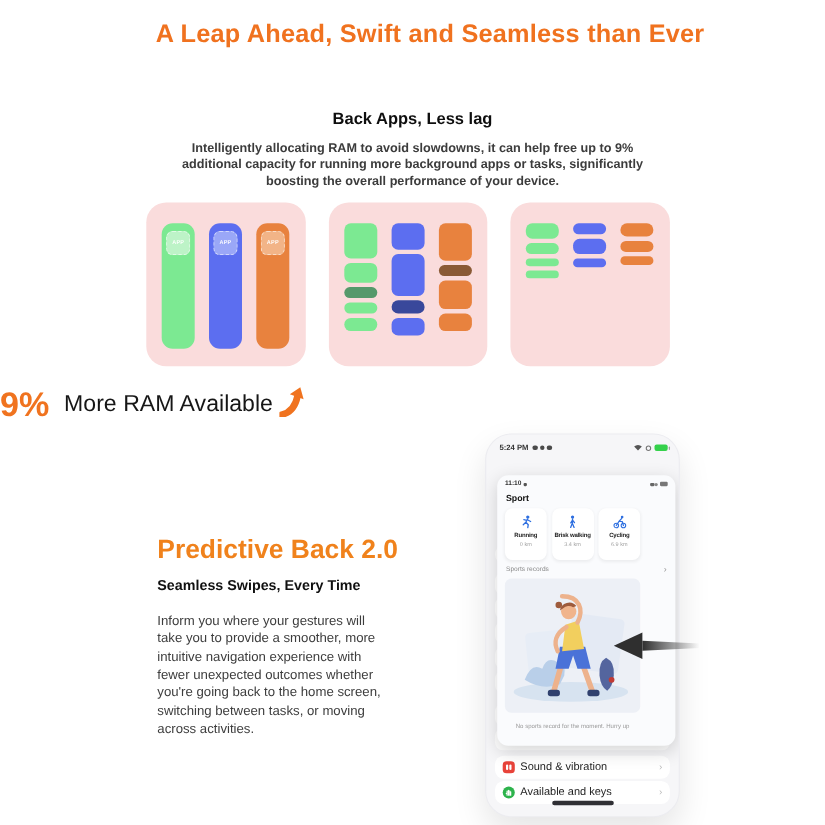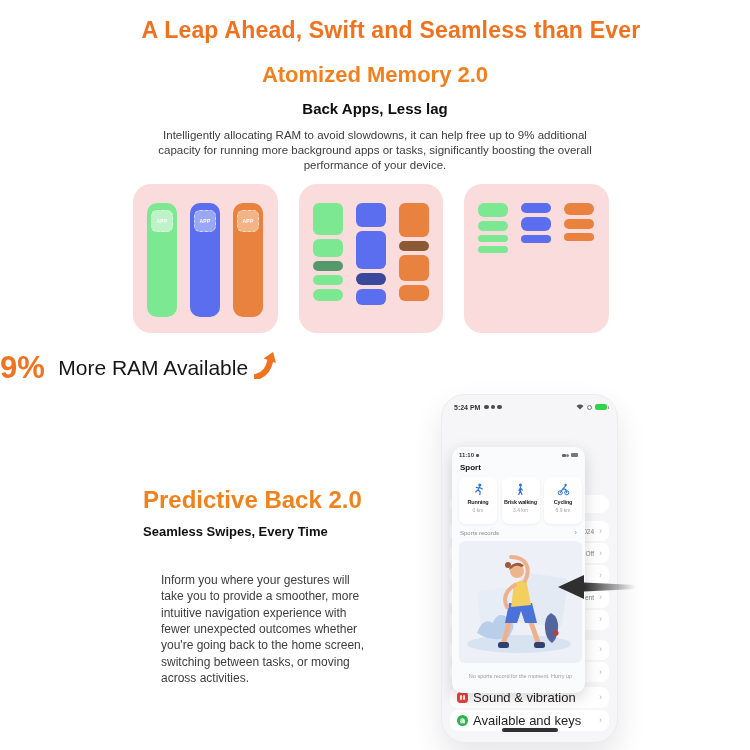--- a/index.html
+++ b/index.html
@@ -7,21 +7,21 @@
   #page { position:relative; width:750px; height:750px; background:#fff; }
 
   
   .h1 { position:absolute; top:17px; left:0; width:750px; text-align:center;
         font-size:23px; font-weight:700; color:#f0721f; letter-spacing:.2px;margin-left:16px; }
   .h2 { position:absolute; top:62px; left:0; width:750px; text-align:center;
         font-size:22px; font-weight:700; color:#f2801f; }
   .h3 { position:absolute; top:100px; left:0; width:750px; text-align:center;
         font-size:15px; font-weight:700; color:#0e0e0e; }
   .lead { position:absolute; top:128px; left:150px; width:450px; text-align:center;
-        font-size:11.5px; line-height:1.32; color:#3c3c3c; }
+        font-size:11.5px; line-height:1.32; color:#3c3c3c;font-weight:bold; }
 
   
   #memory-cards { position:absolute; top:184px; left:133px; width:476px; height:149px;
         display:flex; gap:21px; }
   .mem-card { position:relative; width:145px; height:149px; background:#fadcdc; border-radius:18px; }
   .mem-col { position:absolute; top:19px; width:30px; }
   .mem-block { width:30px; border-radius:6px; margin-bottom:4px; }
   .app-chip { position:absolute; top:7px; left:4px; width:22px; height:22px; border-radius:6px;
         display:flex; align-items:center; justify-content:center;
         font-size:5px; font-weight:700; color:rgba(255,255,255,.95); letter-spacing:.2px;
@@ -29,21 +29,21 @@
 
   
   #ram-stat { position:absolute; top:350px; left:0; width:750px; text-align:left; height:46px; }
   #ram-stat .pct { font-size:31px; font-weight:800; color:#f0731f; vertical-align:middle; }
   #ram-stat .lbl { font-size:21px; font-weight:500; color:#161616; margin-left:9px; vertical-align:middle; }
   #ram-stat svg { vertical-align:middle; margin-left:6px; transform:translateY(-3px); }
 
   
   .pb-title { position:absolute; top:486px; left:143px; font-size:24px; font-weight:700; color:#f0821c; }
   .pb-sub { position:absolute; top:524px; left:143px; font-size:13px; font-weight:700; color:#101010; }
-  .pb-desc { position:absolute; top:556px; left:161px; width:213px; font-size:12px; line-height:1.36; color:#3d3d3d;margin-top:16px; }
+  .pb-desc { position:absolute; top:556px; left:143px; width:213px; font-size:12px; line-height:1.36; color:#3d3d3d; }
 
   
   #phone { position:absolute; left:441px; top:394px; width:177px; height:349px;
         background:#f6f6f8; border:1px solid #ececf0; border-radius:24px;
         box-shadow:0 14px 30px rgba(0,0,0,.10); overflow:hidden; }
   .pstatus { position:absolute; top:7px; left:12px; right:10px; height:10px;
         display:flex; align-items:center; font-size:7px; font-weight:600; color:#333; }
   .pstatus .dots { display:flex; gap:2px; margin-left:4px; }
   .pstatus .dot { width:4.5px; height:4.5px; border-radius:2px; background:#4a4a4a; }
   .pstatus .spacer { flex:1; }
@@ -54,27 +54,27 @@
   
   #settings-top-pill { position:absolute; left:8px; right:8px; top:100px; height:18px;
         background:#fff; border-radius:9px; z-index:1; }
   #settings-partial-rows { position:absolute; left:8px; right:8px; top:126px; z-index:1; }
   .set-row { height:20px; margin-bottom:2.2px; background:#fff; border-radius:7px;
         display:flex; align-items:center; justify-content:flex-end; padding-right:7px;
         font-size:6.5px; color:#7d7d7d; }
   .set-chev { font-size:9px; color:#b8b8b8; margin-left:5px; line-height:1; }
   .full-row { position:absolute; left:8px; right:8px; height:21px; background:#fff; border-radius:8px;
         display:flex; align-items:center; padding:0 7px; z-index:1; }
-  .full-row .lbl { font-size:13px; color:#1e1e1e; margin-left:5px; flex:1; }
+  .full-row .lbl { font-size:10px; color:#1e1e1e; margin-left:5px; flex:1; }
   .sq-icon { width:11px; height:11px; border-radius:3.5px; display:flex; align-items:center; justify-content:center; }
   #home-bar { position:absolute; left:60px; top:333px; width:56px; height:3.5px;
         background:#2f2f34; border-radius:2px; z-index:1; }
 
   
-  #sport-overlay { position:absolute; left:10px; top:52px; width:133px; height:246px;
+  #sport-overlay { position:absolute; left:10px; top:37px; width:162px; height:246px;
         background:#fafbfd; border-radius:10px; box-shadow:0 5px 16px rgba(0,0,0,.16); z-index:2; }
   .mini-bar { position:absolute; top:4px; left:7px; right:7px; height:8px;
         display:flex; align-items:center; font-size:6px; color:#333; font-weight:600; }
   .mini-bar .mdots { display:flex; gap:1.5px; margin-left:2px; }
   .mini-bar .mdot { width:3px; height:3px; border-radius:1px; background:#555; }
   .mini-bar .spacer { flex:1; }
   .mini-bar .mbatt { width:7px; height:3.5px; background:#777; border-radius:1px; margin-left:2px; }
   .sport-title { position:absolute; top:16px; left:8px; font-size:8px; font-weight:700; color:#111; }
   #activity-row { position:absolute; top:30px; left:7px; width:123px; display:flex; gap:4.5px; }
   .act-card { width:38px; height:47px; background:#fff; border-radius:7px; box-shadow:0 1px 3px rgba(0,0,0,.06);
@@ -92,21 +92,20 @@
 
   
   #back-arrow { position:absolute; left:558px; top:574px; width:78px; height:26px; z-index:6; }
 </style>
 </head>
 <body>
 
 <div id="page">
 
   <div class="h1">A Leap Ahead, Swift and Seamless than Ever</div>
-  <div class="h2">Atomized Memory 2.0</div>
   <div class="h3">Back Apps, Less lag</div>
   <div class="lead">Intelligently allocating RAM to avoid slowdowns, it can help free up to 9% additional capacity for running more background apps or tasks, significantly boosting the overall performance of your device.</div>
 
   <div id="memory-cards">
     <div class="mem-card">
         <div class="mem-col" style="left: 14px;">
           <div class="mem-block" style="height: 114px; background: rgb(124, 233, 146); border-radius: 10px; position: relative;">
             <div class="app-chip" style="background: rgb(189, 243, 199);">APP</div>
           </div>
         </div>

